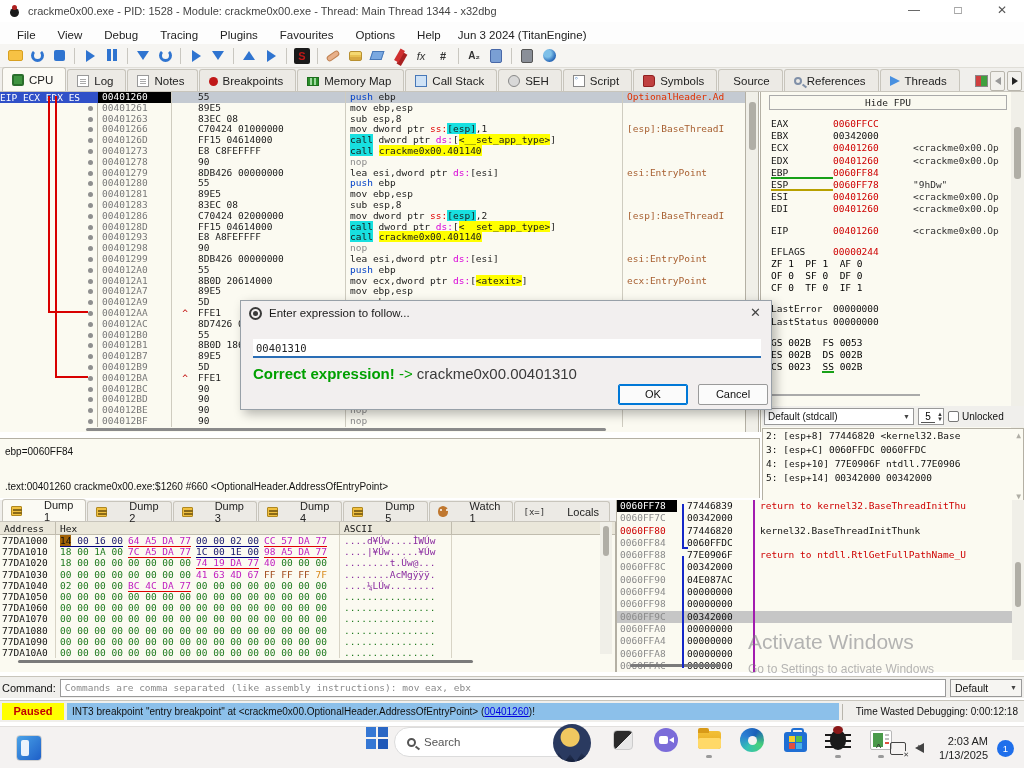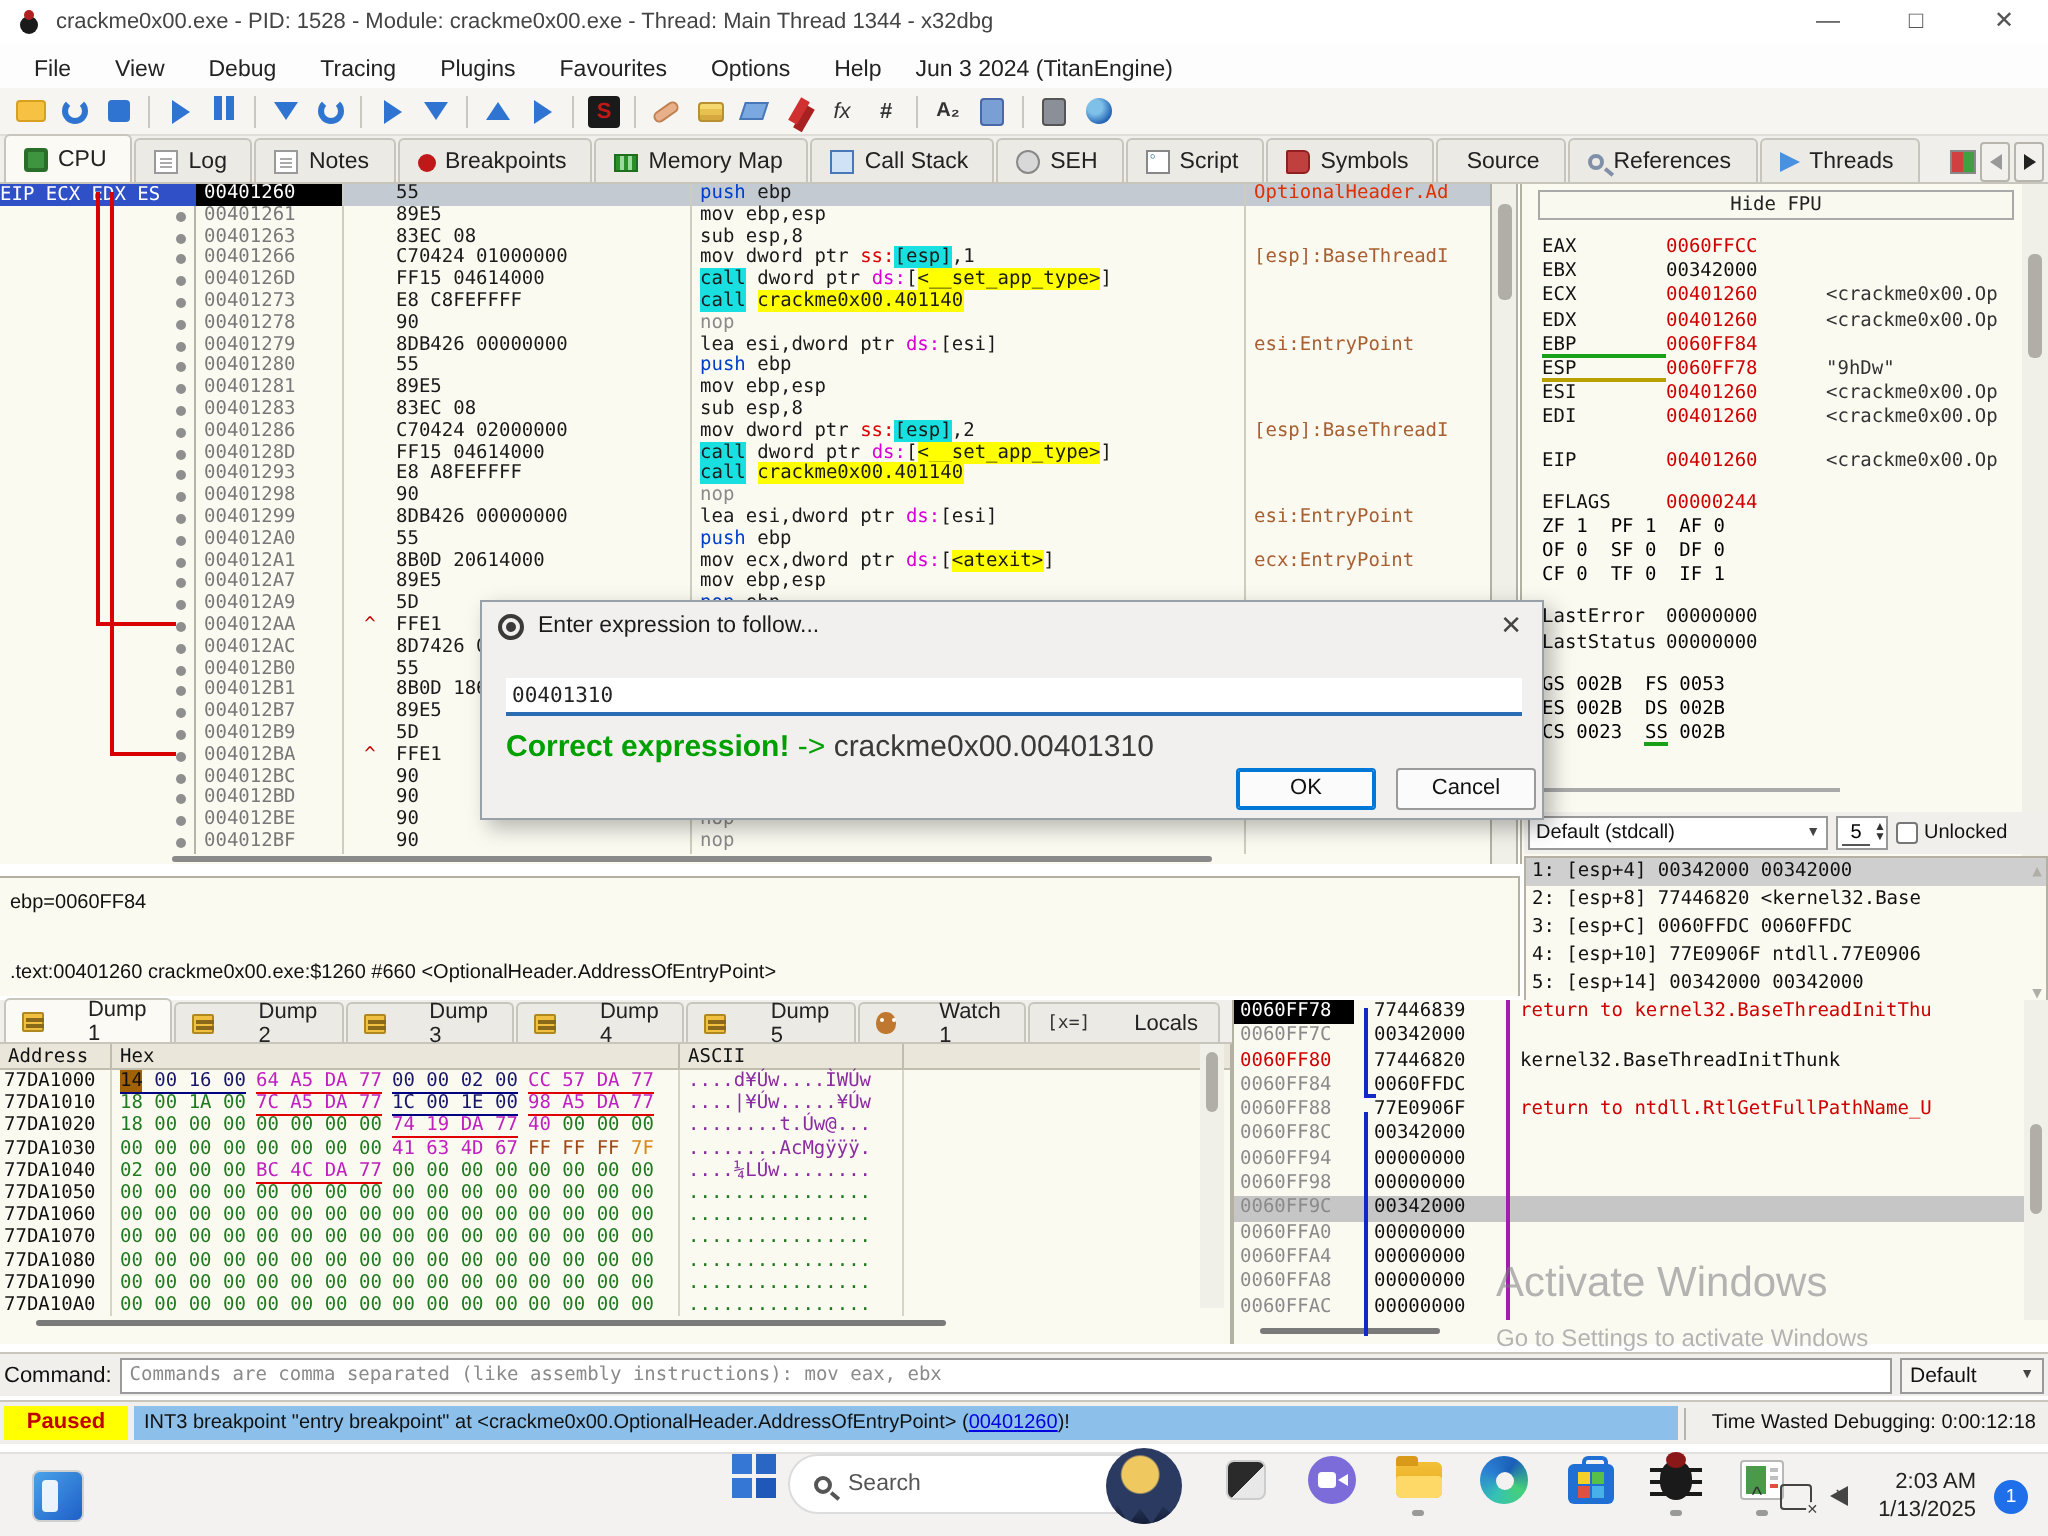--- a/index.html
+++ b/index.html
@@ -505,21 +505,20 @@
       <span class="ud">▲<br>▼</span>
     </div>
     <div id="unlock">
       <span class="box"></span>
       <span>Unlocked</span>
     </div>
   </div>
   <div id="args" class="abs">
     <span class="sarr" style="top:2px">▲</span>
     <span class="sarr" style="bottom:2px">▼</span>
-  <div class="arow sel">1: [esp+4] 00342000 00342000</div>
       <div class="arow">2: [esp+8] 77446820 &lt;kernel32.Base</div>
       <div class="arow">3: [esp+C] 0060FFDC 0060FFDC</div>
       <div class="arow">4: [esp+10] 77E0906F ntdll.77E0906</div>
       <div class="arow">5: [esp+14] 00342000 00342000</div>
     </div>
 
   <div id="infopane" class="abs">
     <div id="info1">ebp=0060FF84</div>
     <div id="info2">.text:00401260 crackme0x00.exe:$1260 #660 &lt;OptionalHeader.AddressOfEntryPoint&gt;</div>
   </div>
@@ -591,20 +590,21 @@
       <div class="handle"></div>
     </div>
 
   <div id="stackpane" class="abs">
       <div class="srow"><span class="st-addr sel">0060FF78</span><span class="st-val">77446839</span><span class="st-com red">return to kernel32.BaseThreadInitThu</span></div>
       <div class="srow"><span class="st-addr ">0060FF7C</span><span class="st-val">00342000</span><span class="st-com "></span></div>
       <div class="srow"><span class="st-addr red">0060FF80</span><span class="st-val">77446820</span><span class="st-com blk">kernel32.BaseThreadInitThunk</span></div>
       <div class="srow"><span class="st-addr ">0060FF84</span><span class="st-val">0060FFDC</span><span class="st-com "></span></div>
       <div class="srow"><span class="st-addr ">0060FF88</span><span class="st-val">77E0906F</span><span class="st-com red">return to ntdll.RtlGetFullPathName_U</span></div>
       <div class="srow"><span class="st-addr ">0060FF8C</span><span class="st-val">00342000</span><span class="st-com "></span></div>
+      <div class="srow"><span class="st-addr ">0060FF90</span><span class="st-val">04E087AC</span><span class="st-com "></span></div>
       <div class="srow"><span class="st-addr ">0060FF94</span><span class="st-val">00000000</span><span class="st-com "></span></div>
       <div class="srow"><span class="st-addr ">0060FF98</span><span class="st-val">00000000</span><span class="st-com "></span></div>
       <div class="srow hl"><span class="st-addr ">0060FF9C</span><span class="st-val">00342000</span><span class="st-com "></span></div>
       <div class="srow"><span class="st-addr ">0060FFA0</span><span class="st-val">00000000</span><span class="st-com "></span></div>
       <div class="srow"><span class="st-addr ">0060FFA4</span><span class="st-val">00000000</span><span class="st-com "></span></div>
       <div class="srow"><span class="st-addr ">0060FFA8</span><span class="st-val">00000000</span><span class="st-com "></span></div>
       <div class="srow"><span class="st-addr ">0060FFAC</span><span class="st-val">00000000</span><span class="st-com "></span></div>
     </div>
   <div id="stk-br1" class="abs"></div>
   <div id="stk-br1f" class="abs"></div>

